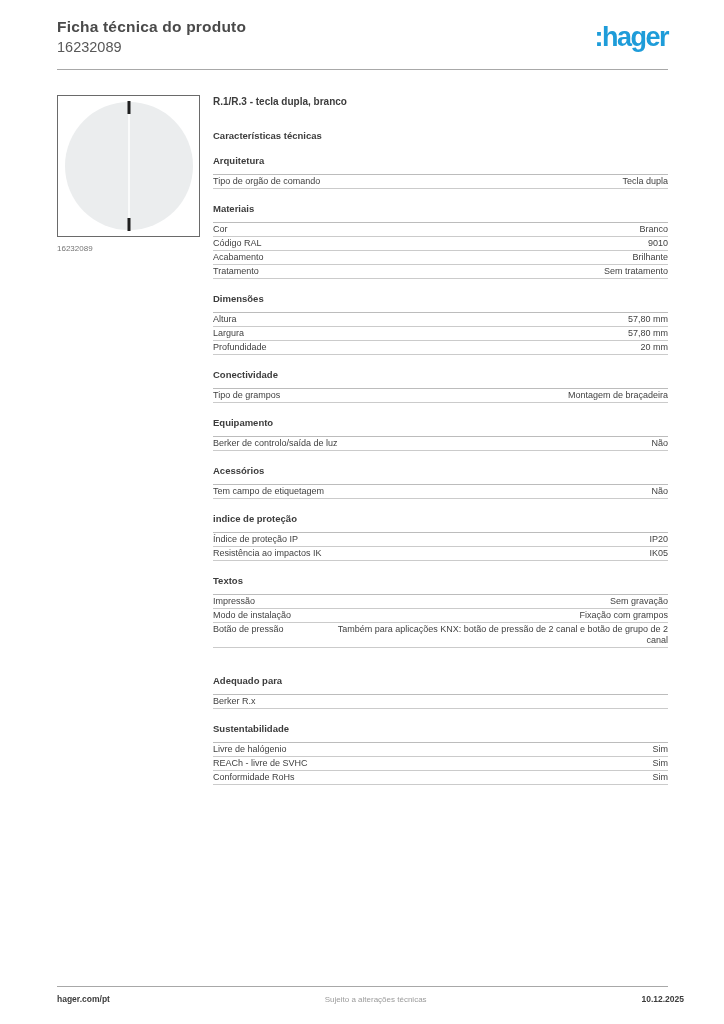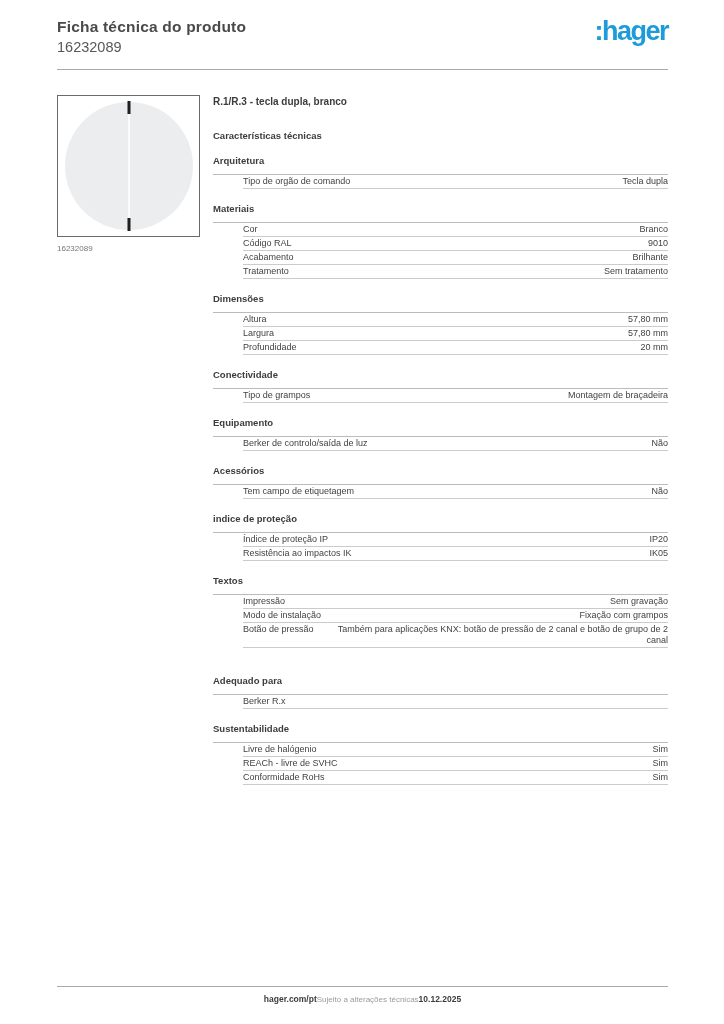--- a/index.html
+++ b/index.html
@@ -33,20 +33,21 @@
     font-size: 14.5px;
     font-weight: normal;
     color: #585858;
     margin-top: 3px;
   }
   .logo {
     font-size: 27px;
     font-weight: bold;
     letter-spacing: -1.5px;
     line-height: 1;
+    margin-top: 6px;
     text-align: right;
   }
   .header-rule {
     position: absolute;
     top: 69px; left: 57px; right: 56px;
     height: 1px;
     background: #a8a8a8;
   }
 
   
@@ -121,37 +122,36 @@
   }
   .spec-row {
     display: flex;
     justify-content: space-between;
     gap: 12px;
     font-size: 9px;
     color: #424242;
     line-height: 11px;
     padding: 1px 0;
     border-bottom: 1px solid #cbcbcb;
-    margin-left: 30px;
   }
   .spec-row .lbl { white-space: nowrap; }
   .spec-row .val { text-align: right; max-width: 352px; }
 
   
   .footer-rule {
     position: absolute;
     top: 986px; left: 57px; right: 56px;
     height: 1px;
     background: #a8a8a8;
   }
   .footer-row {
     position: absolute;
-    top: 994px; left: 57px; right: 56px;
+    top: 994px; left: 57px; right: 40px;
     display: flex;
-    justify-content: center;
+    justify-content: space-between;
     align-items: baseline;
   }
   .footer-left  { font-size: 8.5px; font-weight: bold; color: #3c3c3c; text-decoration: none; }
   .footer-center{ font-size: 8px; color: #9b9b9b; }
   .footer-right { font-size: 8.5px; font-weight: bold; color: #3c3c3c; }
 </style>
 </head>
 <body>
 
 <div class="page">

